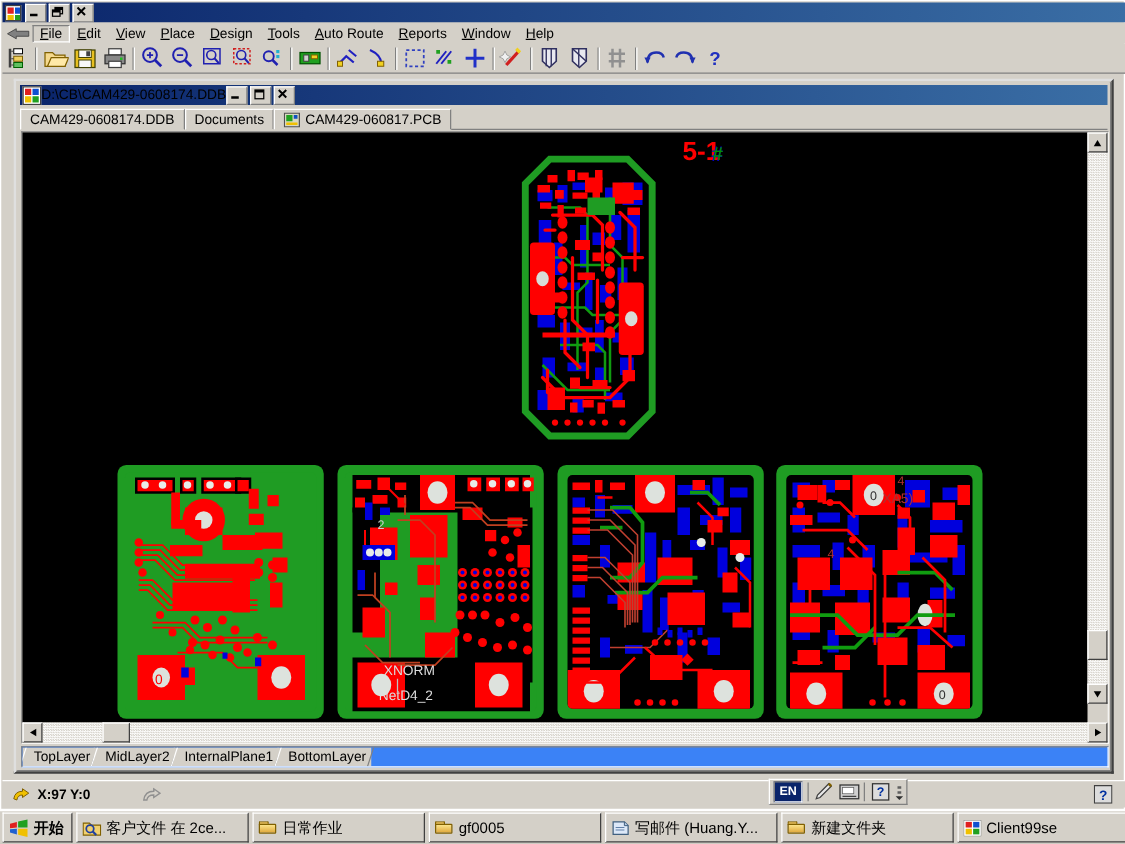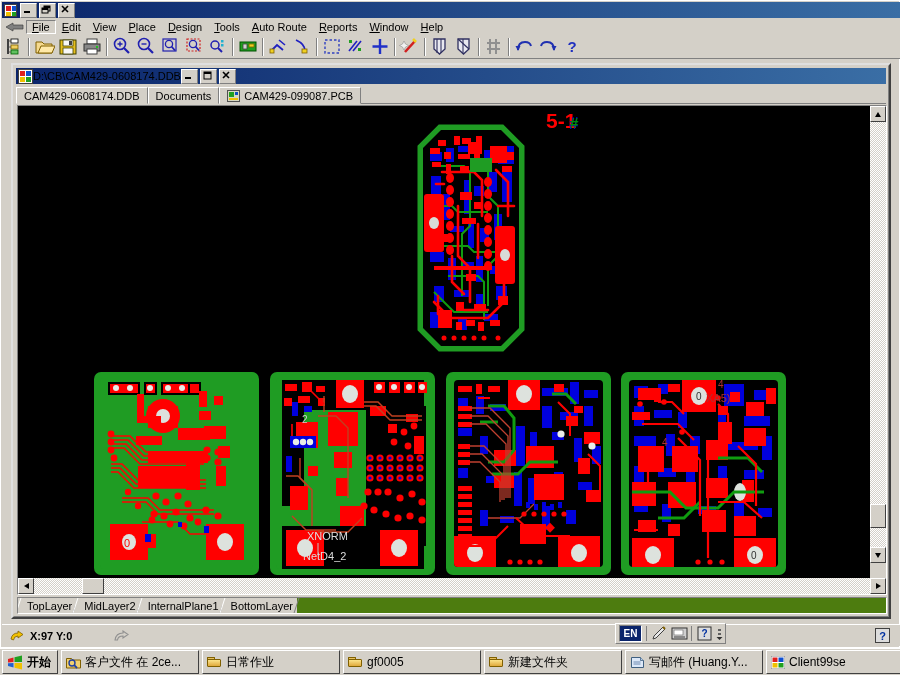--- a/index.html
+++ b/index.html
@@ -83,21 +83,21 @@
   .sb-thumb{position:absolute;background:#d4d0c8;border:1px solid;
     border-color:#fff #404040 #404040 #fff;box-sizing:border-box;cursor:default;}
   .arr{width:0;height:0;border-style:solid;}
   .arr-u{border-width:0 3.5px 5px 3.5px;border-color:transparent transparent #000 transparent;}
   .arr-d{border-width:5px 3.5px 0 3.5px;border-color:#000 transparent transparent transparent;}
   .arr-l{border-width:3.5px 5px 3.5px 0;border-color:transparent #000 transparent transparent;}
   .arr-r{border-width:3.5px 0 3.5px 5px;border-color:transparent transparent transparent #000;}
 
   
   .layer-tabs{position:absolute;left:3px;top:531px;width:870px;height:17px;
-    background:#4d7c0f;border:1px solid;border-color:#808080 #fff #fff #808080;
+    background:#3b82f6;border:1px solid;border-color:#808080 #fff #fff #808080;
     box-sizing:border-box;display:flex;align-items:flex-start;overflow:hidden;}
   .ltab{height:15px;position:relative;font-size:11px;color:#000;
     display:flex;align-items:center;padding:0 4px 0 9px;
     background:#d4d0c8;cursor:default;white-space:nowrap;margin-right:-1px;}
   .ltab::before{content:"";position:absolute;left:0;top:0;bottom:0;width:8px;
     border-left:1px solid #fff;transform:skewX(-18deg);}
   .ltab::after{content:"";position:absolute;right:0;top:0;bottom:0;width:8px;
     border-right:1px solid #808080;transform:skewX(-18deg);}
 
   
@@ -397,21 +397,21 @@
           </span>
           <span class="doc-tab sel">
             <span class="tab-ico">
               <svg width="13" height="12" viewBox="0 0 13 12">
                 <rect x="0.5" y="0.5" width="12" height="11" fill="#d8d8c0" stroke="#505050" stroke-width="1"></rect>
                 <rect x="2" y="2" width="5" height="5" fill="#20a020"></rect>
                 <rect x="8" y="2" width="3" height="3" fill="#1050c0"></rect>
                 <rect x="2" y="8" width="9" height="2" fill="#f0c000"></rect>
               </svg>
             </span>
-            <span>CAM429-099087.PCB</span>
+            <span>CAM429-060817.PCB</span>
           </span>
           <span class="tab-fill"></span>
         </div>
 
         <div class="canvas-wrap">
           <div class="canvas">
             <svg width="853" height="473" viewBox="0 0 853 473">
               <rect x="0" y="0" width="853" height="473" fill="#000000"></rect>
 
               <g>
@@ -1149,32 +1149,32 @@
     </span>
     <span class="tb-task">
       <span class="folder"></span>
       <span class="lbl">日常作业</span>
     </span>
     <span class="tb-task">
       <span class="folder"></span>
       <span class="lbl">gf0005</span>
     </span>
     <span class="tb-task">
-      <span class="folder"></span>
-      <span class="lbl">新建文件夹</span>
-    </span>
-    <span class="tb-task">
       <span>
         <svg width="15" height="13" viewBox="0 0 15 13">
           <path d="M1.5 1.5 h9 l3 3 v7 h-12 z" fill="#dce8f8" stroke="#406080" stroke-width="1"></path>
           <path d="M10.5 1.5 v3 h3" fill="#b8cde8" stroke="#406080" stroke-width="0.8"></path>
           <path d="M3.5 6 h7 M3.5 8 h7" stroke="#6080a8" stroke-width="0.9"></path>
         </svg>
       </span>
       <span class="lbl">写邮件 (Huang.Y...</span>
+    </span>
+    <span class="tb-task">
+      <span class="folder"></span>
+      <span class="lbl">新建文件夹</span>
     </span>
     <span class="tb-task">
       <span>
         <svg width="14" height="13" viewBox="0 0 14 13">
           <rect x="0" y="0" width="14" height="13" fill="#ffffff" stroke="#404040" stroke-width="0.6"></rect>
           <rect x="1.5" y="1.5" width="5" height="4.5" fill="#e02020"></rect>
           <rect x="7.5" y="1.5" width="5" height="4.5" fill="#1050d0"></rect>
           <rect x="1.5" y="7" width="5" height="4.5" fill="#f0c000"></rect>
           <rect x="7.5" y="7" width="5" height="4.5" fill="#20a020"></rect>
         </svg>

